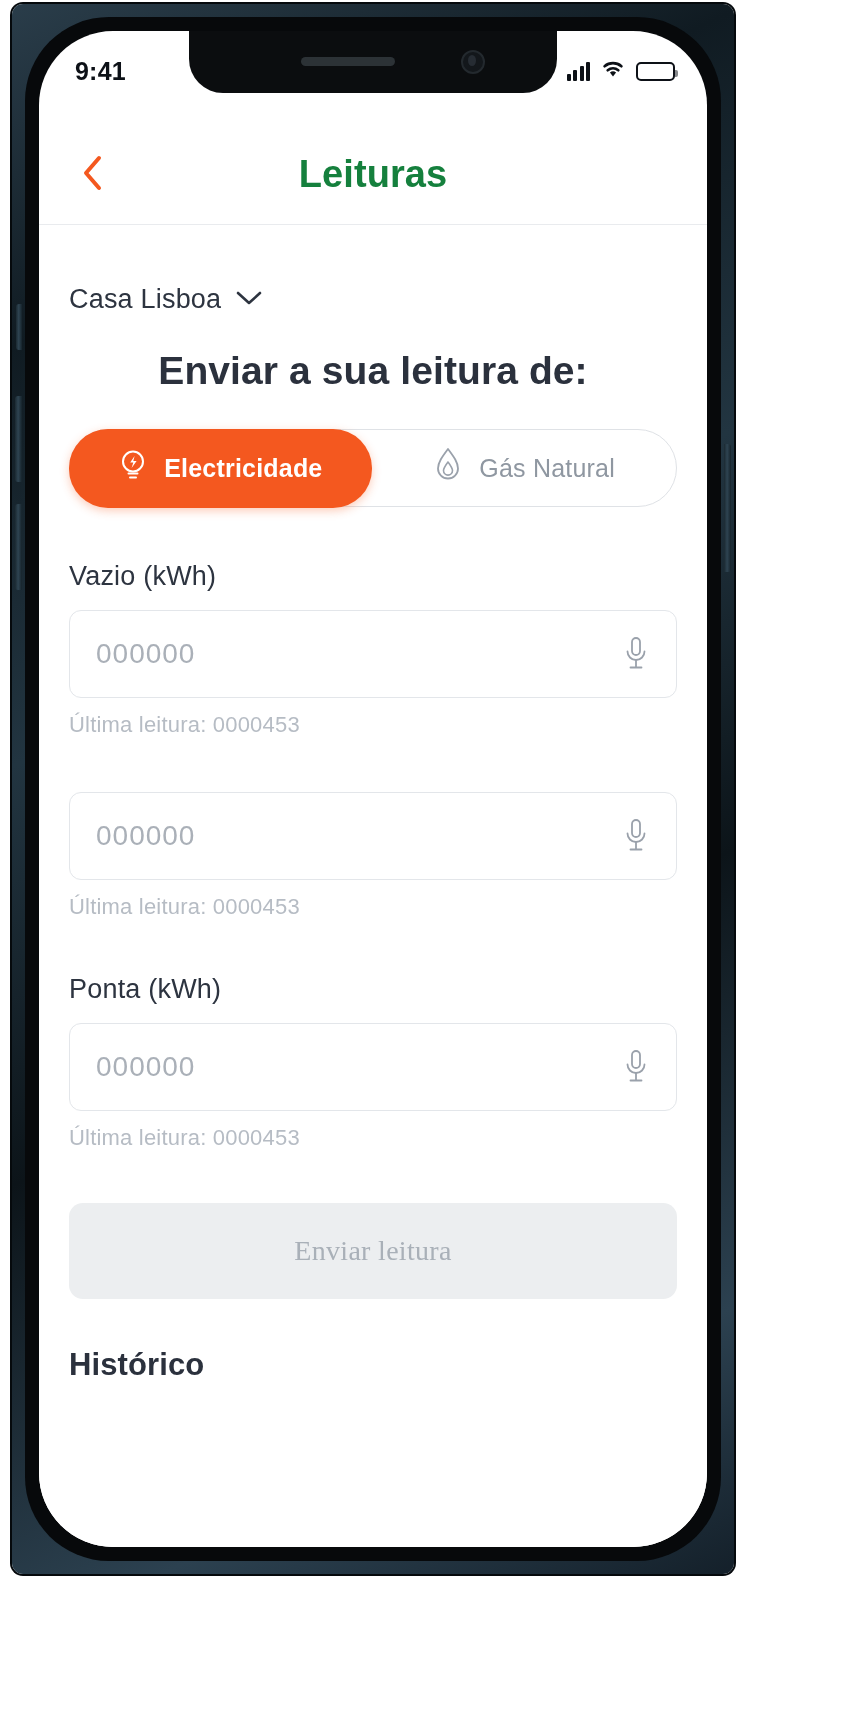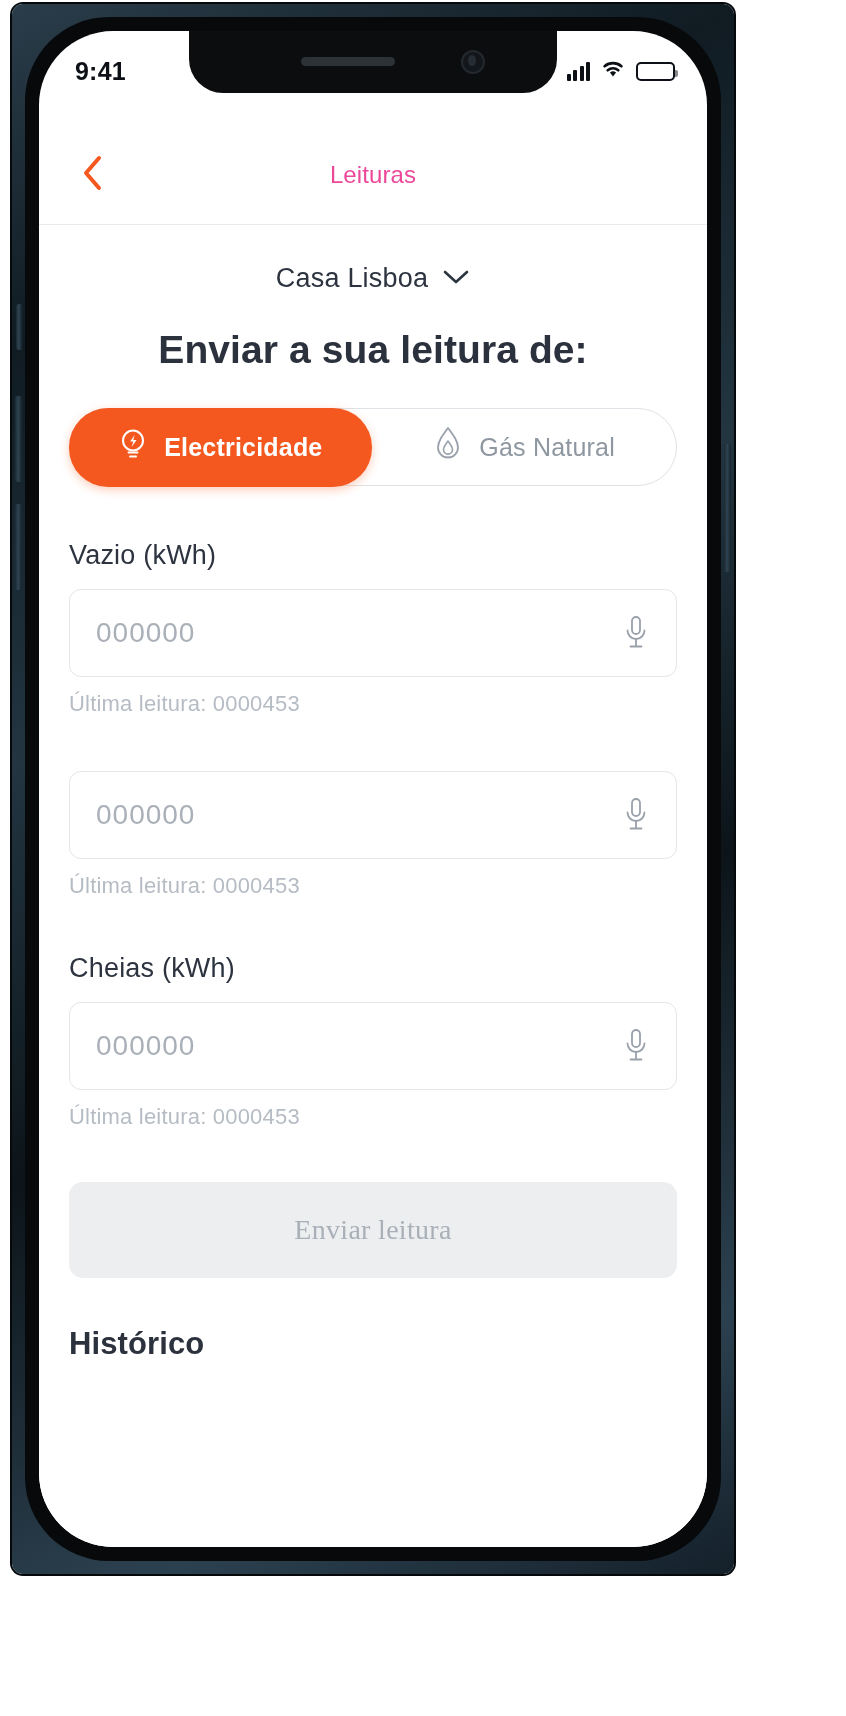--- a/index.html
+++ b/index.html
@@ -157,40 +157,40 @@
     left: 30px;
     top: 50%;
     transform: translateY(-50%);
     width: 46px; height: 46px;
     display: flex;
     align-items: center;
     justify-content: center;
     cursor: pointer;
   }
   #nav-title {
-    font-size: 24px;
-    font-weight: normal;
-    color: #ec4899;
+    font-size: 38px;
+    font-weight: bold;
+    color: #15803d;
     letter-spacing: 0.1px;
   }
 
   
   #content {
     position: absolute;
     top: 195px;
     left: 0; right: 0; bottom: 0;
     background: #fff;
     padding: 0 30px;
   }
 
   #house-selector {
-    margin-top: 37px;
-    display: flex;
-    align-items: center;
-    justify-content: center;
+    margin-top: 58px;
+    display: flex;
+    align-items: center;
+    justify-content: flex-start;
     gap: 14px;
     cursor: pointer;
   }
   #house-name {
     font-size: 27px;
     color: #2d3440;
     letter-spacing: .2px;
   }
 
   #page-heading {
@@ -422,21 +422,21 @@
               <path d="M13 25v7" stroke="#9aa1ab" stroke-width="1.8" stroke-linecap="round"></path>
               <path d="M7.5 32.5h11" stroke="#9aa1ab" stroke-width="1.8" stroke-linecap="round"></path>
             </svg>
           </span>
         </div>
         <div class="helper-text">Última leitura: 0000453</div>
       </div>
 
       
       <div class="field-group">
-        <div class="field-label">Cheias (kWh)</div>
+        <div class="field-label">Ponta (kWh)</div>
         <div class="input-wrap">
           <input class="input-field" type="text" placeholder="000000" value="" style="">
           <span class="mic-btn">
             <svg width="26" height="38" viewBox="0 0 26 38">
               <rect x="9" y="3" width="8" height="17" rx="4" stroke="#9aa1ab" stroke-width="1.8" fill="none"></rect>
               <path d="M4.5 16.5a8.5 8.5 0 0 0 17 0" stroke="#9aa1ab" stroke-width="1.8" fill="none" stroke-linecap="round"></path>
               <path d="M13 25v7" stroke="#9aa1ab" stroke-width="1.8" stroke-linecap="round"></path>
               <path d="M7.5 32.5h11" stroke="#9aa1ab" stroke-width="1.8" stroke-linecap="round"></path>
             </svg>
           </span>

